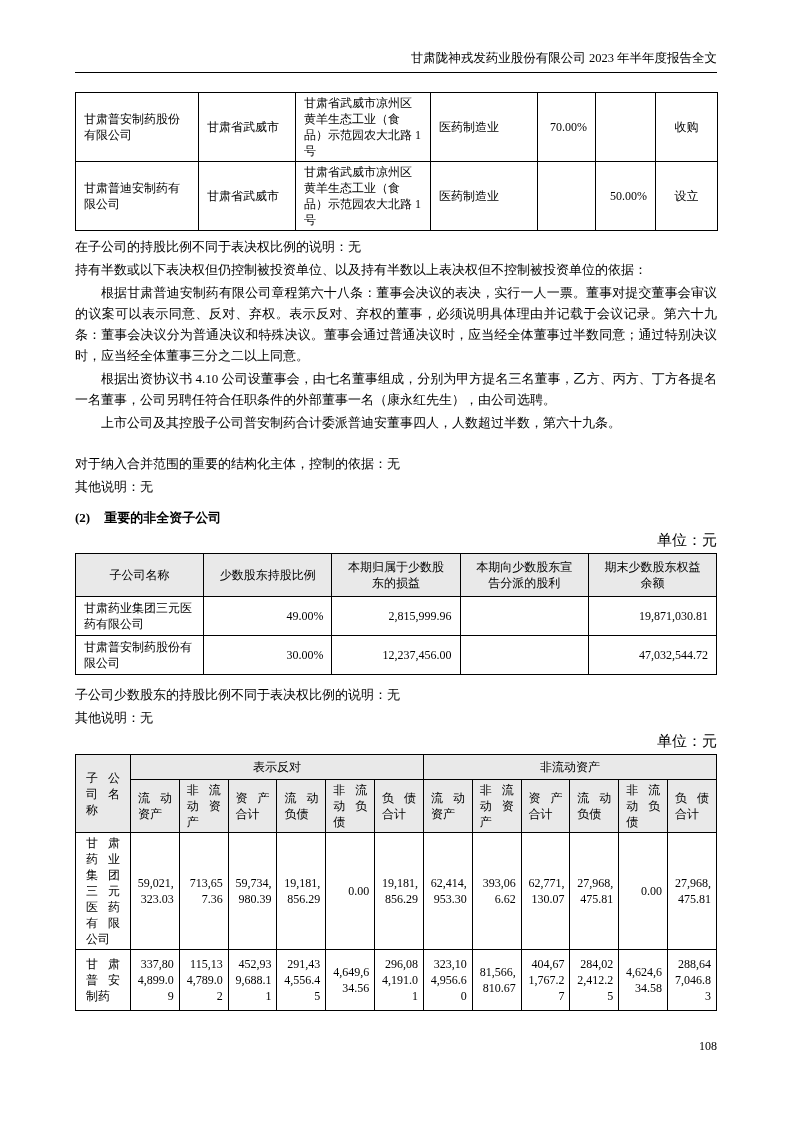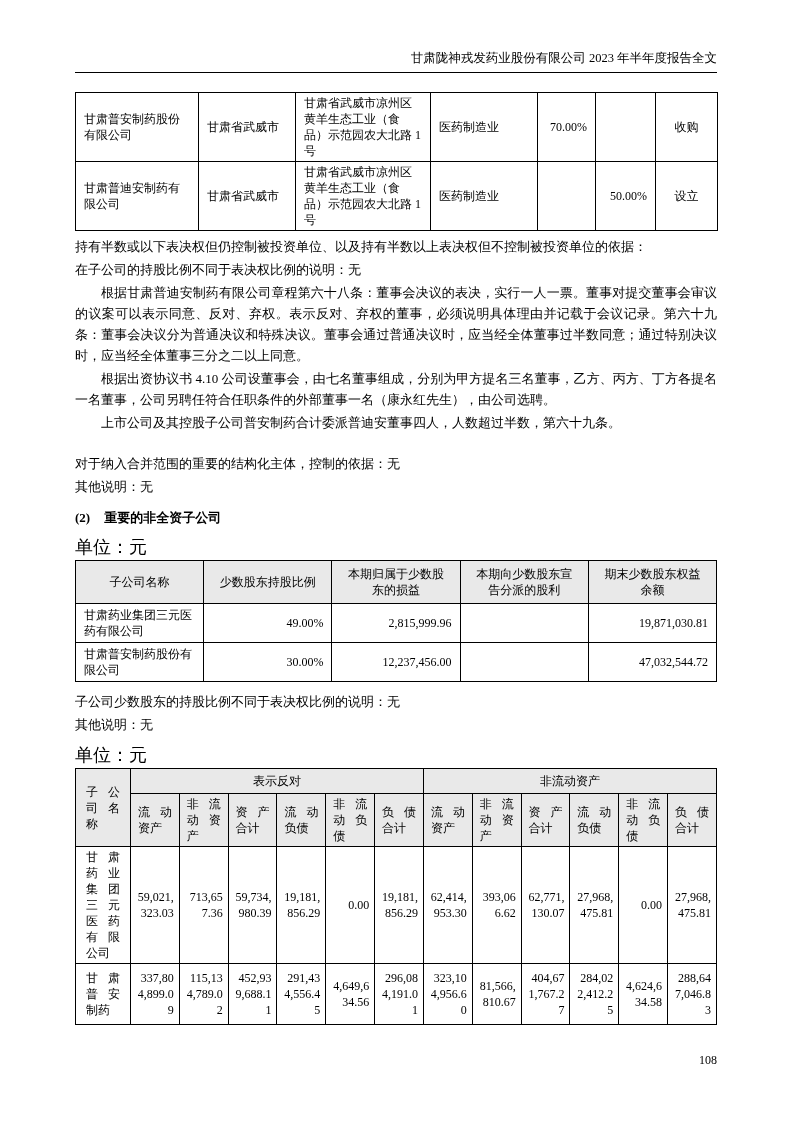--- a/index.html
+++ b/index.html
@@ -29,21 +29,21 @@
   .paras { margin-top:5px; }
   .paras p, .note-p { margin:2px 0; font-size:13px; line-height:21px;
                       text-align:justify; }
   .indent { text-indent:2em; }
   .gap-above { margin-top:20px !important; }
 
   
   .sec-heading { margin-top:12px; font-size:13px; font-weight:bold; line-height:18px; }
   .sec-heading .num { margin-right:14px; }
 
-  .unit { text-align:left; font-size:18px; line-height:17px; margin:12px 0 4px 0; }
+  .unit { text-align:right; font-size:15px; line-height:17px; margin:5px 0 4px 0; }
 
   
   .t2 th { height:38px; background:#e9e9e9; text-align:center; padding:2px 10px; }
   .t2 td { height:34px; padding:2px 8px; }
 
   
   .t3 .hd td { background:#e9e9e9; text-align:center; padding:2px; }
   .t3 .grp td { height:20px; }
   .t3 .vj { width:34px; margin:0 auto; text-align:justify; word-break:break-all; }
   .t3 .namecell { padding:2px 8px; vertical-align:middle; }
@@ -88,22 +88,22 @@
         <td class="al">甘肃省武威市凉州区黄羊生态工业（食品）示范园农大北路 1 号</td>
         <td class="al">医药制造业</td>
         <td class="ar"></td>
         <td class="ar">50.00%</td>
         <td class="ac">设立</td>
       </tr>
     </tbody>
   </table>
 
   <div class="paras">
+    <p>在子公司的持股比例不同于表决权比例的说明：无</p>
     <p>持有半数或以下表决权但仍控制被投资单位、以及持有半数以上表决权但不控制被投资单位的依据：</p>
-    <p>在子公司的持股比例不同于表决权比例的说明：无</p>
     <p class="indent">根据甘肃普迪安制药有限公司章程第六十八条：董事会决议的表决，实行一人一票。董事对提交董事会审议的议案可以表示同意、反对、弃权。表示反对、弃权的董事，必须说明具体理由并记载于会议记录。第六十九条：董事会决议分为普通决议和特殊决议。董事会通过普通决议时，应当经全体董事过半数同意；通过特别决议时，应当经全体董事三分之二以上同意。</p>
     <p class="indent">根据出资协议书 4.10 公司设董事会，由七名董事组成，分别为甲方提名三名董事，乙方、丙方、丁方各提名一名董事，公司另聘任符合任职条件的外部董事一名（康永红先生），由公司选聘。</p>
     <p class="indent">上市公司及其控股子公司普安制药合计委派普迪安董事四人，人数超过半数，第六十九条。</p>
     <p class="gap-above">对于纳入合并范围的重要的结构化主体，控制的依据：无</p>
     <p>其他说明：无</p>
   </div>
 
   <div class="sec-heading">
     <span class="num">(2)</span><span>重要的非全资子公司</span>
   </div>

